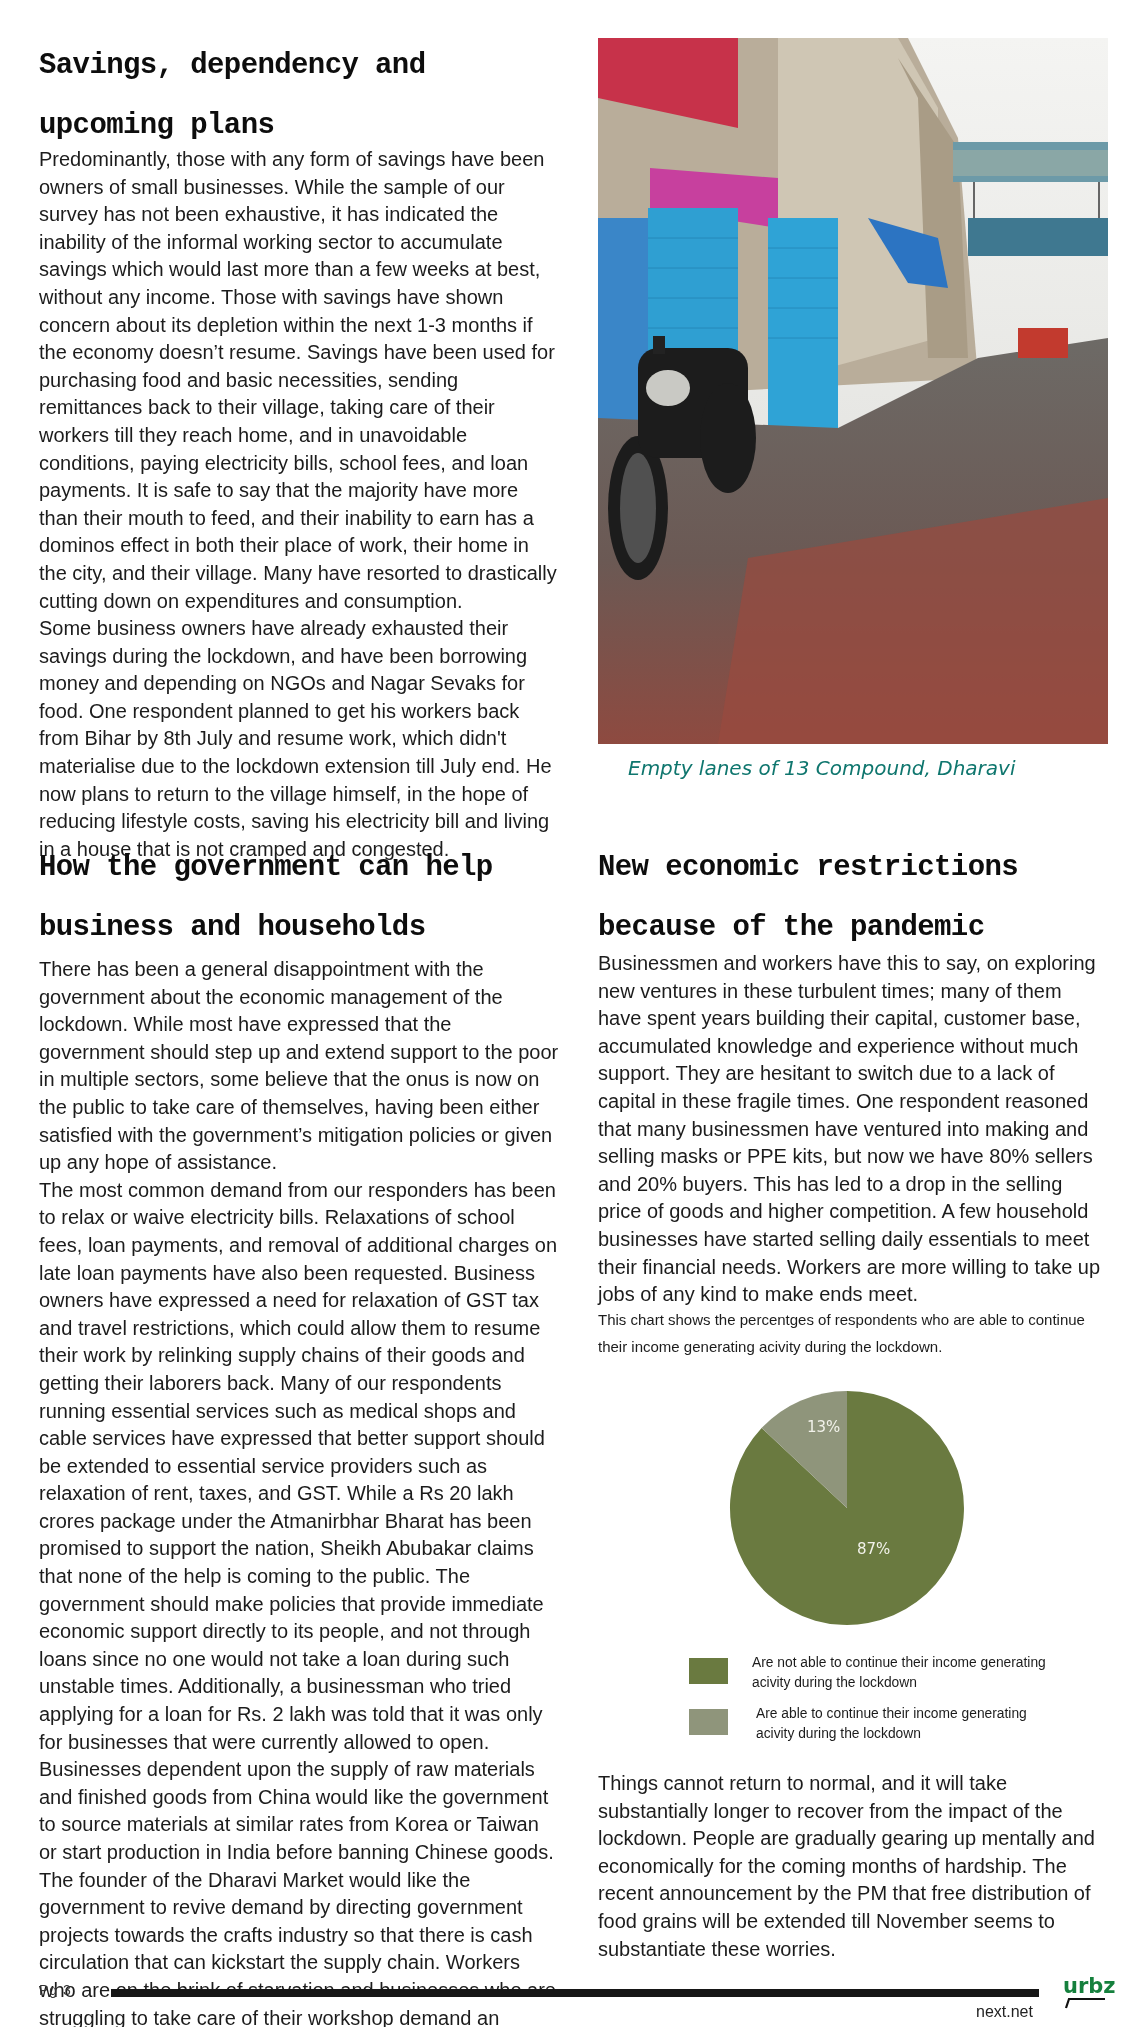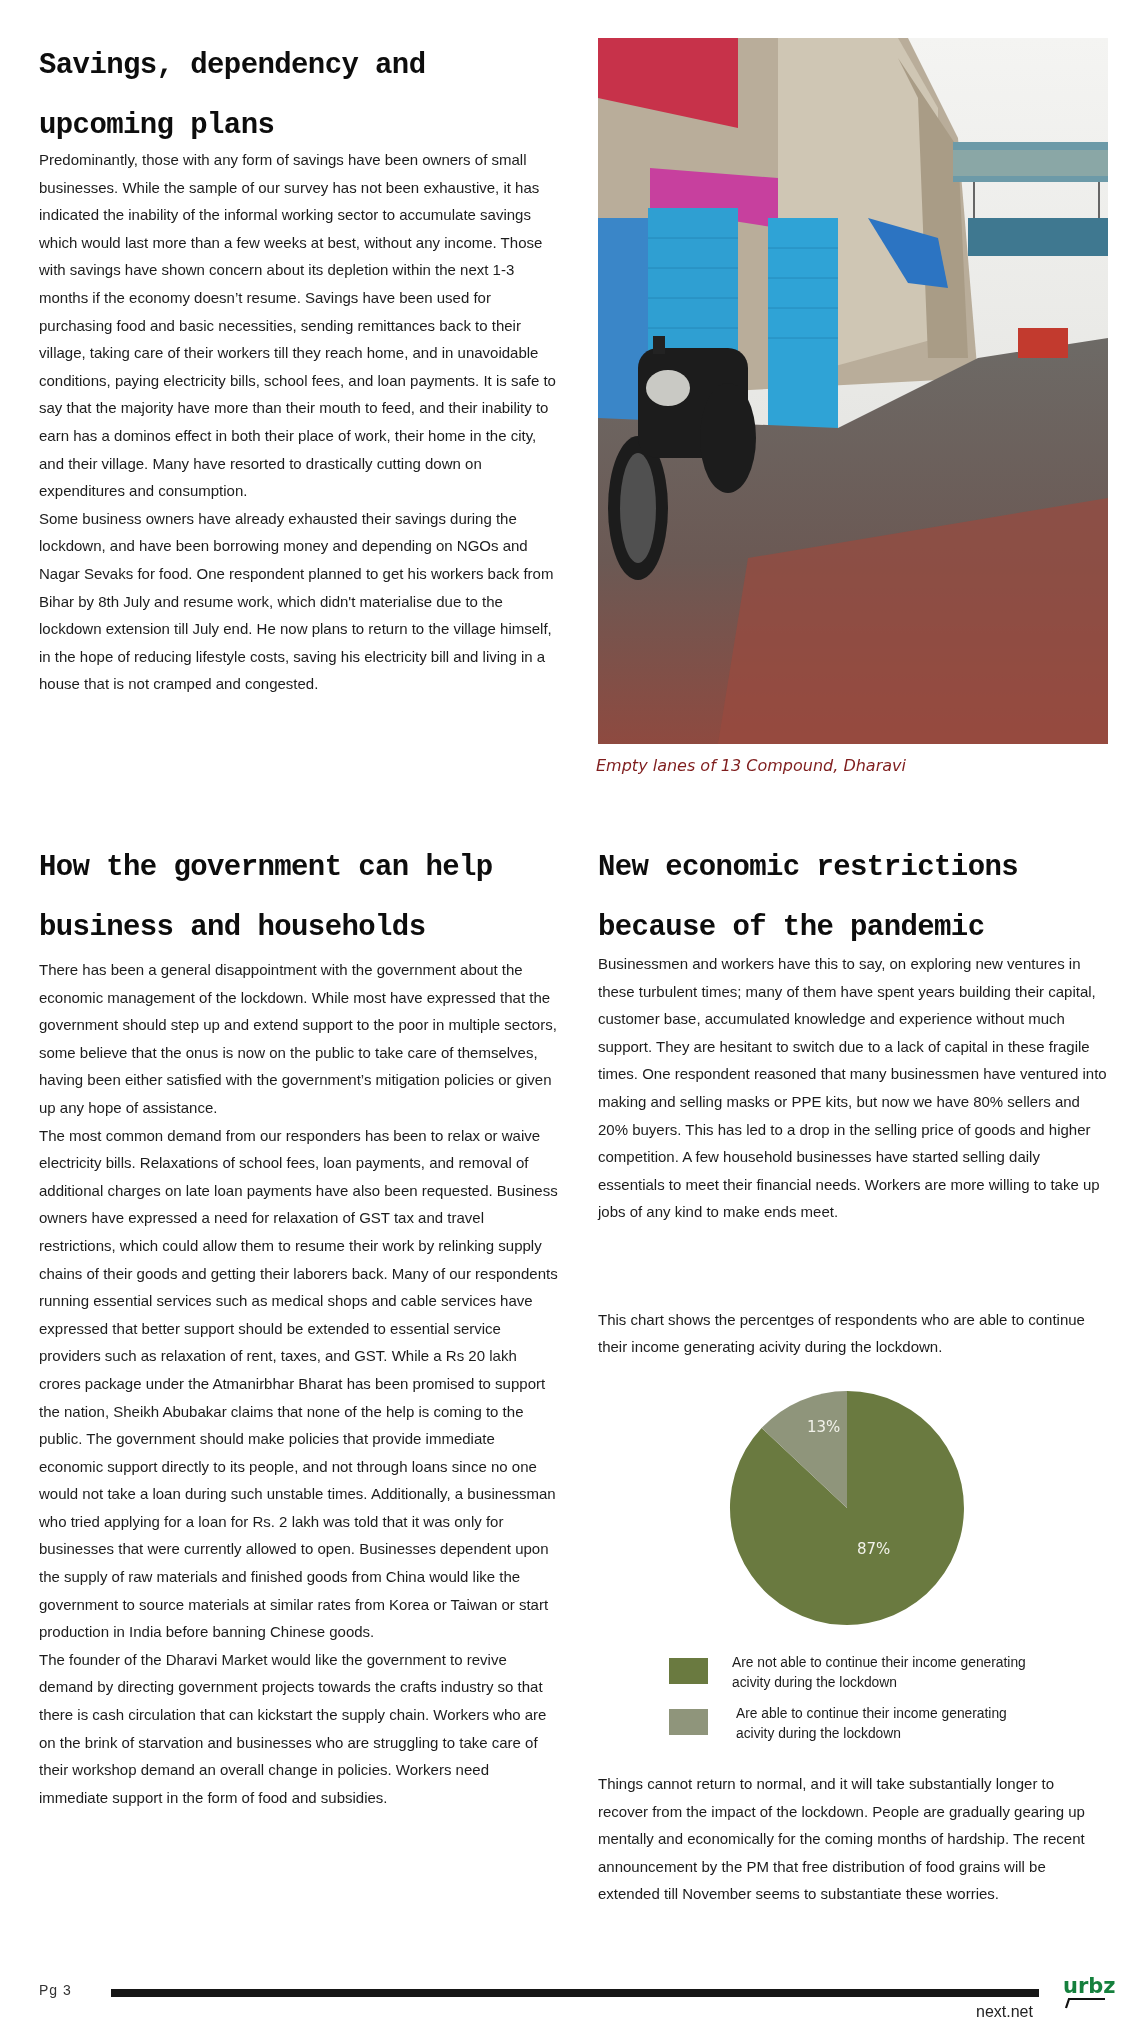--- a/index.html
+++ b/index.html
@@ -14,42 +14,42 @@
   .col-right { position: absolute; left: 598px; width: 510px; }
   h2.heading {
     font-family: Liberation Mono, monospace;
     font-weight: bold;
     font-size: 29px;
     line-height: 60px;
     letter-spacing: -0.6px;
     color: #0d0d0d;
   }
   p.body-text {
-    font-size: 15px;
+    font-size: 20px;
     line-height: 27.6px;
     color: #1c1c1c;
     white-space: pre-line;
   }
   .small-text {
     font-size: 15px;
     line-height: 27px;
     color: #1c1c1c;
     white-space: pre-line;
   }
   .photo {
     position: absolute; left: 598px; top: 38px; width: 510px; height: 706px;
     overflow: hidden;
     background: #8a8580;
   }
   .caption {
-    position: absolute; left: 596px; top: 756px;
-    font-size: 16px; font-style: italic; color: #7f1d1d;
+    position: absolute; left: 628px; top: 756px;
+    font-size: 20px; font-style: italic; color: #0f766e;
     font-family: "DejaVu Sans", sans-serif;
   }
-  .legend-row { position: absolute; display: flex; align-items: flex-start; }
+  .legend-row { position: absolute; display: flex; align-items: flex-start; margin-left: 20px; }
   .swatch { width: 39px; height: 26px; margin-top: 5px; }
   .legend-label { font-size: 13.8px; line-height: 20px; color: #1c1c1c; white-space: pre-line; }
   .footer-bar { position: absolute; left: 111px; top: 1989px; width: 928px; height: 8px; background: #161616; }
   .pg { position: absolute; left: 39px; top: 1982px; font-size: 14px; color: #333; letter-spacing: 1px; }
   .site { position: absolute; left: 976px; top: 2003px; font-size: 16px; color: #222; }
   .logo { position: absolute; left: 1063px; top: 1976px; width: 45px; height: 40px; }
 </style>
 </head>
 <body>
 

